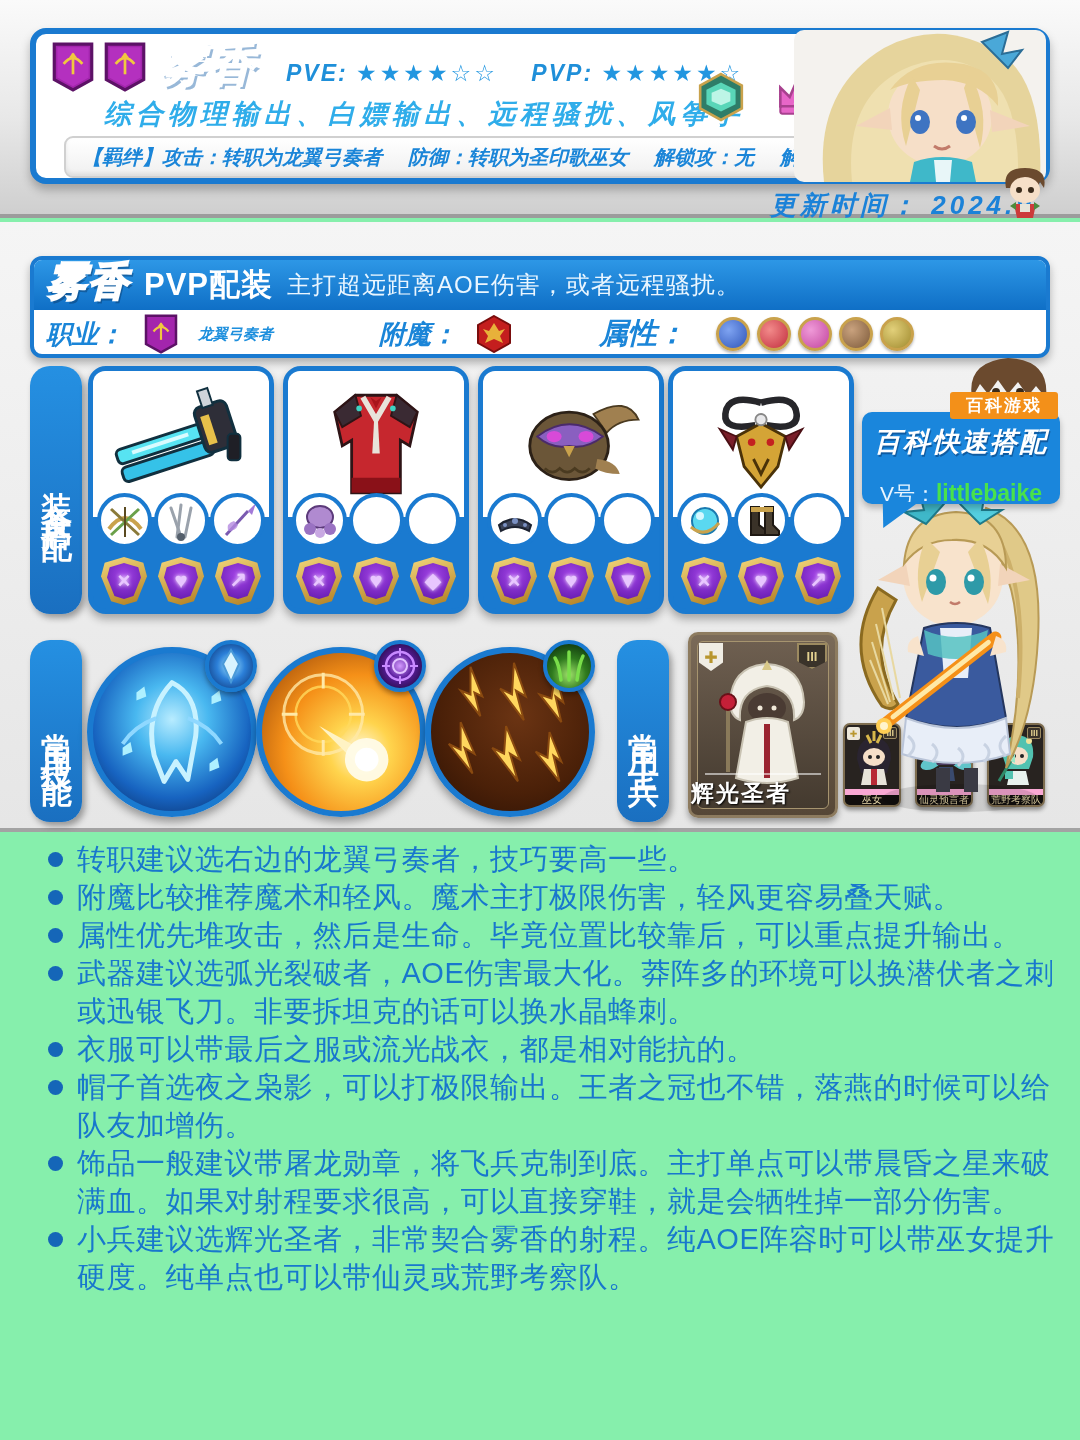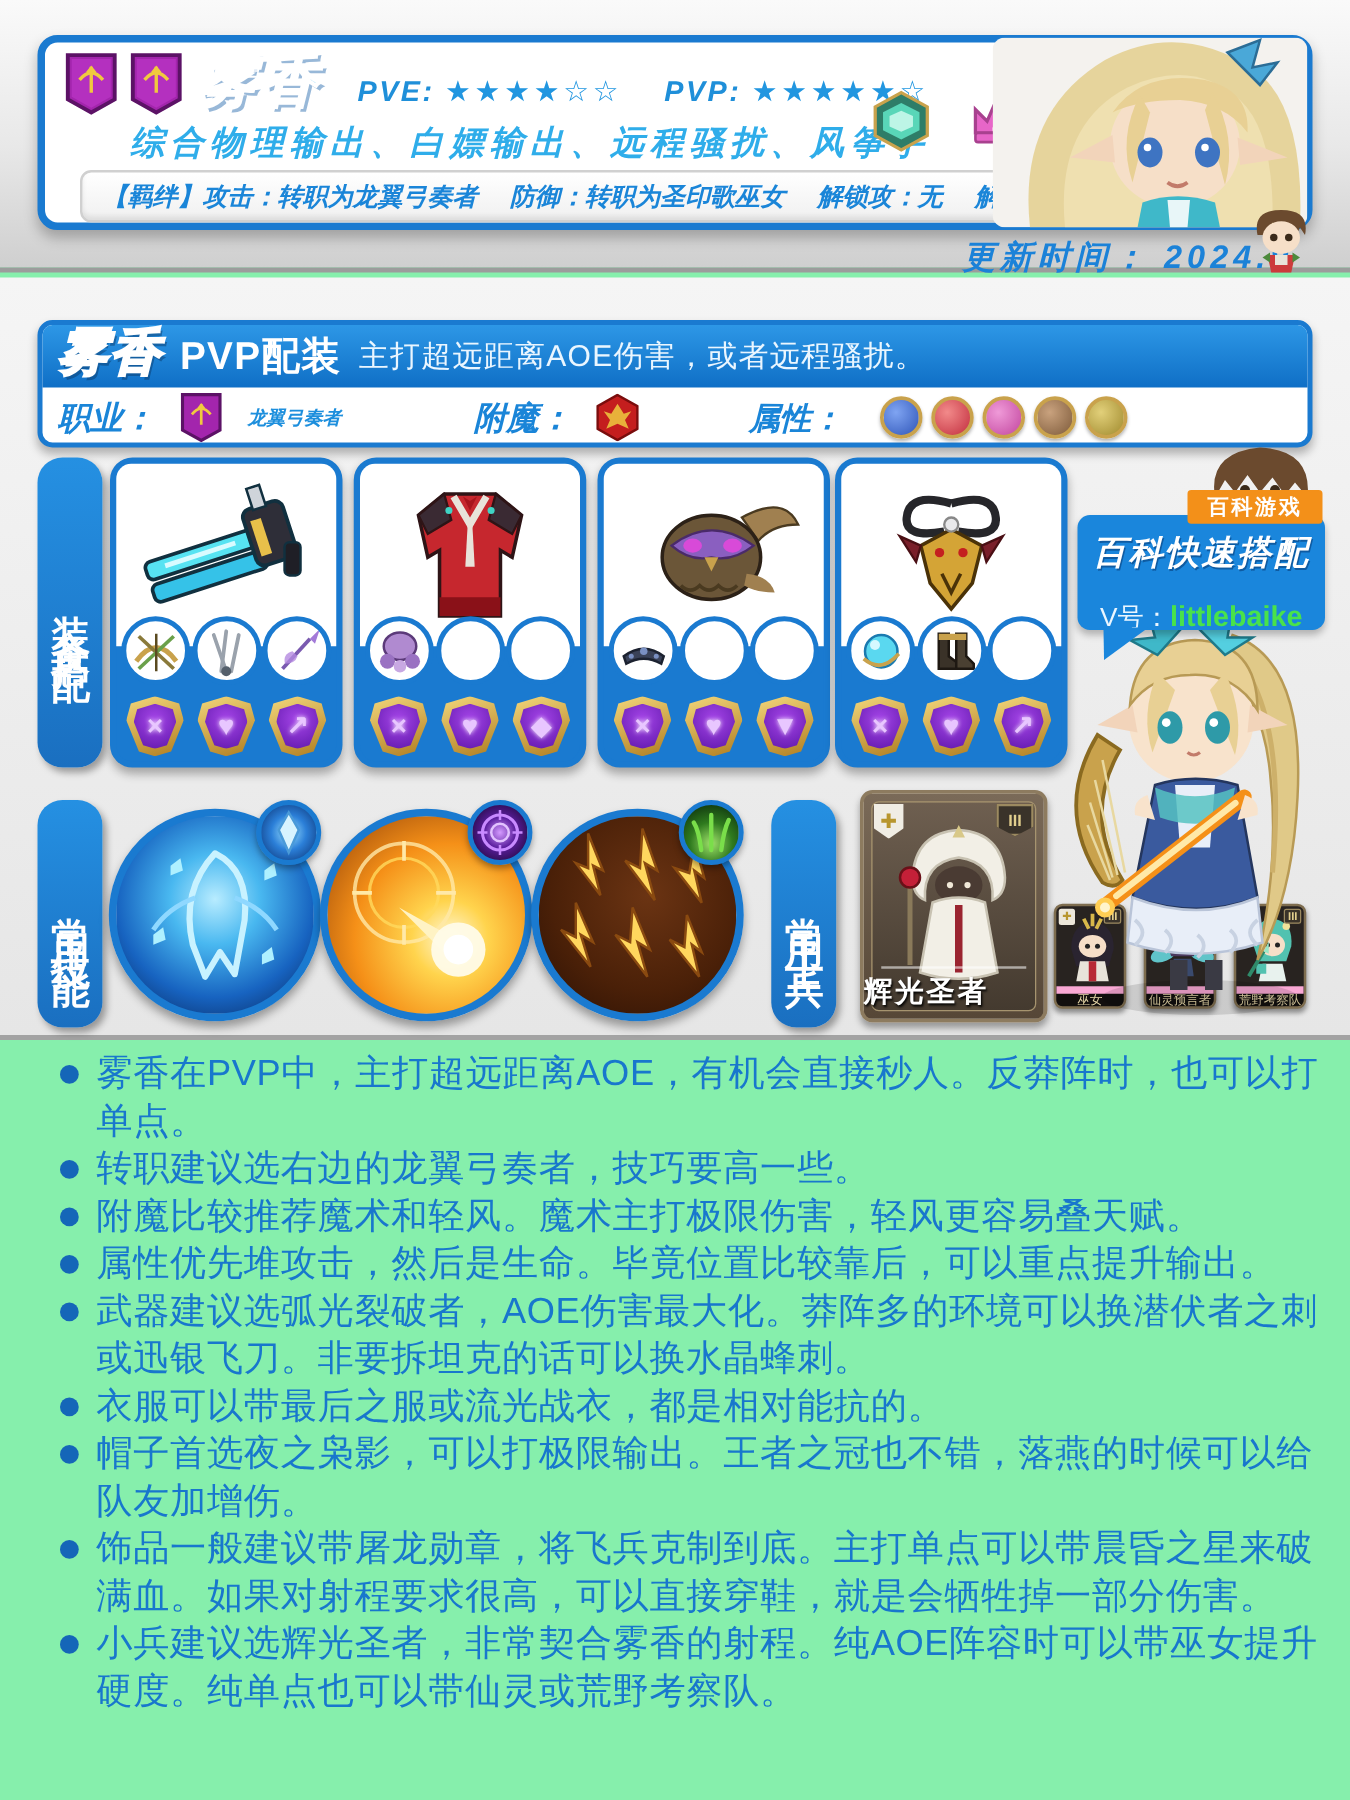--- a/index.html
+++ b/index.html
@@ -268,21 +268,21 @@
           <path d="M16 15l4-5 4 5z" fill="#f0c93f"></path>
         </svg>
       <span class="bvalue">龙翼弓奏者</span>
       <span style="width:66px"></span>
       <span class="blabel">附魔：</span>
       <svg width="34" height="38" viewBox="0 0 34 38">
           <polygon points="17,1 33,10 33,28 17,37 1,28 1,10" fill="#c41e1e" stroke="#7a0d0d" stroke-width="2"></polygon>
           <polygon points="17,8 22,16 28,14 23,21 26,28 17,24 8,28 11,21 6,14 12,16" fill="#e8b13a"></polygon>
         </svg>
       <span style="width:48px"></span>
-      <span class="blabel" style="font-size:25px">属性：</span>
+      <span class="blabel" style="font-size:29px">属性：</span>
       <div class="medals">
         <div class="medal m0"></div>
         <div class="medal m1"></div>
         <div class="medal m2"></div>
         <div class="medal m3"></div>
         <div class="medal m4"></div>
       </div>
     </div>
   </div>
 
@@ -633,24 +633,20 @@
         <circle cx="38" cy="12" r="3" fill="#f0e29a"></circle>
       </svg>
     <div class="sm-badge smb-swirl">◎</div>
     <div class="sm-tier">III</div>
     <div class="sm-label">荒野考察队</div>
   </div>
 
   <div class="tips">
     <div class="tip">
         <span class="dot"></span>
-        <p>雾香在PVP中，主打超远距离AOE，有机会直接秒人。反莽阵时，也可以打单点。</p>
-      </div>
-    <div class="tip">
-        <span class="dot"></span>
         <p>转职建议选右边的龙翼弓奏者，技巧要高一些。</p>
       </div>
     <div class="tip">
         <span class="dot"></span>
         <p>附魔比较推荐魔术和轻风。魔术主打极限伤害，轻风更容易叠天赋。</p>
       </div>
     <div class="tip">
         <span class="dot"></span>
         <p>属性优先堆攻击，然后是生命。毕竟位置比较靠后，可以重点提升输出。</p>
       </div>

